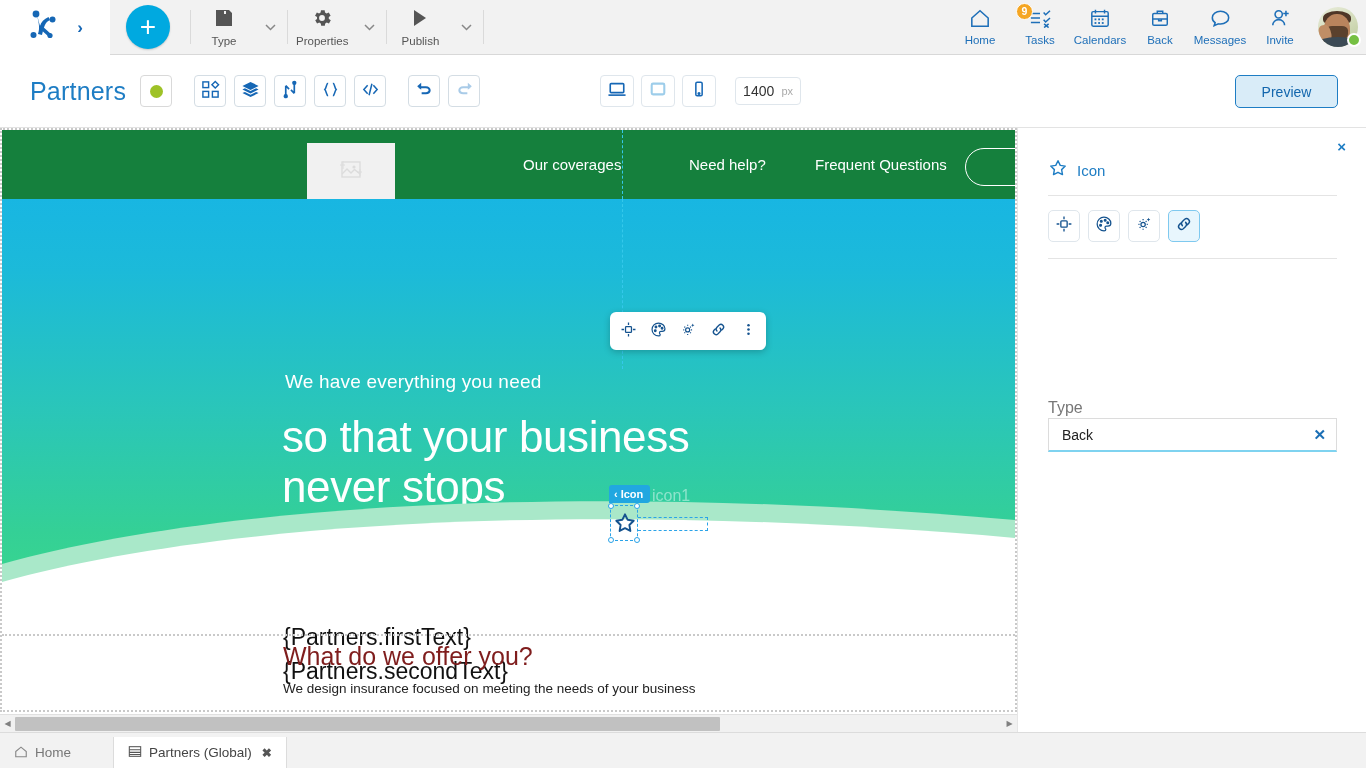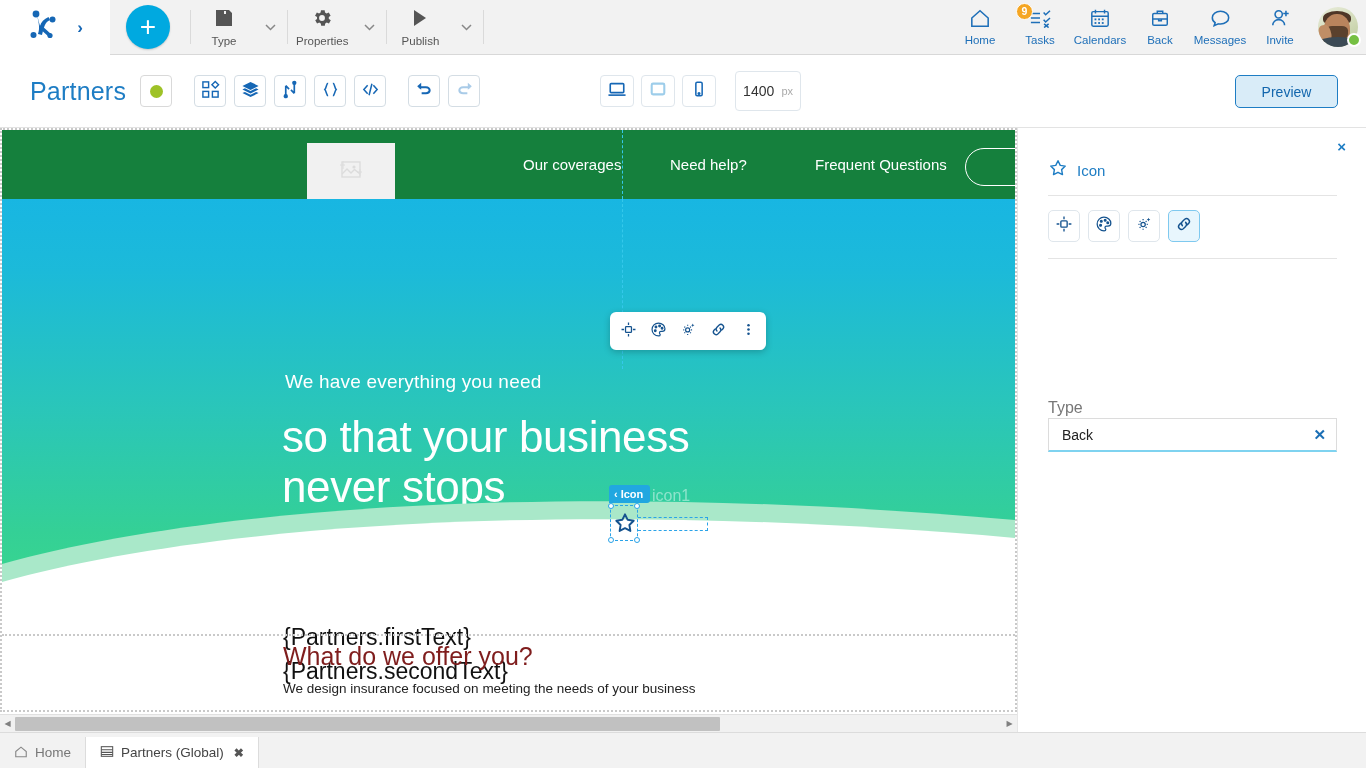--- a/index.html
+++ b/index.html
@@ -111,21 +111,21 @@
   .sq-btn.first { margin-left: 22px; }
   .sq-btn.gap { margin-left: 22px; }
   .sq-btn.disabled { color: #a9cbe8; }
   .dev-group { display: flex; align-items: center; margin-left: 120px; }
   .dev-btn {
     width: 34px; height: 32px; border: 1px solid #dfe6ec; border-radius: 4px;
     background: #fff; display:flex; align-items:center; justify-content:center;
     margin-right: 7px;
   }
   .width-box {
-    margin-left: 12px; width: 66px; height: 40px;
+    margin-left: 12px; width: 66px; height: 28px;
     border: 1px solid #dfe6ec; border-radius: 4px; background: #fff;
     display: flex; align-items: center; justify-content: space-between;
     padding: 0 7px;
   }
   .width-box .val { font-size: 14px; color: #333; }
   .width-box .unit { font-size: 11px; color: #aaa; }
   .preview-btn {
     position: absolute; right: 28px; top: 20px;
     width: 103px; height: 33px; border-radius: 5px;
     border: 1.3px solid #1e7dc4; background: #d9ecf8;
@@ -148,21 +148,21 @@
     position: absolute; left: 305px; top: 13px; width: 88px; height: 57px;
     background: #f1f1f1; display: flex; align-items: center; justify-content: center;
   }
   .ph-icon { opacity: .13; }
   .nav-links { position: absolute; left: 0; top: 0; width: 100%; height: 69px; }
   .nav-link {
     position: absolute; top: 0; height: 69px; display: flex; align-items: center;
     color: #ffffff; font-size: 15px;
   }
   .nav-link.l1 { left: 521px; }
-  .nav-link.l2 { left: 668px; }
+  .nav-link.l2 { left: 687px; }
   .nav-link.l3 { left: 813px; }
   .nav-cta {
     position: absolute; left: 963px; top: 18px; height: 38px; width: 140px;
     border: 1.5px solid #ffffff; border-radius: 20px;
     display: flex; align-items: center; justify-content: center;
     color: #fff; font-size: 15px; padding-left: 6px;
   }
   .nav-guide {
     position: absolute; left: 620px; top: 0; width: 0; height: 69px;
     border-left: 1px dashed #35c8ea;
@@ -298,21 +298,21 @@
     position: absolute; left: 0; top: 732px; width: 1366px; height: 36px;
     background: #f2f2f2; border-top: 1px solid #dcdcdc;
     display: flex; align-items: flex-end;
   }
   .btab {
     height: 31px; display: flex; align-items: center; gap: 7px;
     padding: 0 14px; font-size: 13.5px; color: #777; position: relative;
   }
   .btab.active {
     background: #fff; color: #444;
-    border-left: 1px solid #dcdcdc; border-right: 1px solid #dcdcdc;
+    border-left: 1px solid #dcdcdc; border-right: 1px solid #dcdcdc; margin-left: 28px;
   }
   .btab.active::after {
     content: ""; position: absolute; left: 0; bottom: -5px; width: 100%; height: 5px;
     background: #00a9e0;
   }
   .btab .x { color: #555; font-size: 12px; font-weight: bold; margin-left: 3px; }
 </style>
 </head>
 <body>
 

